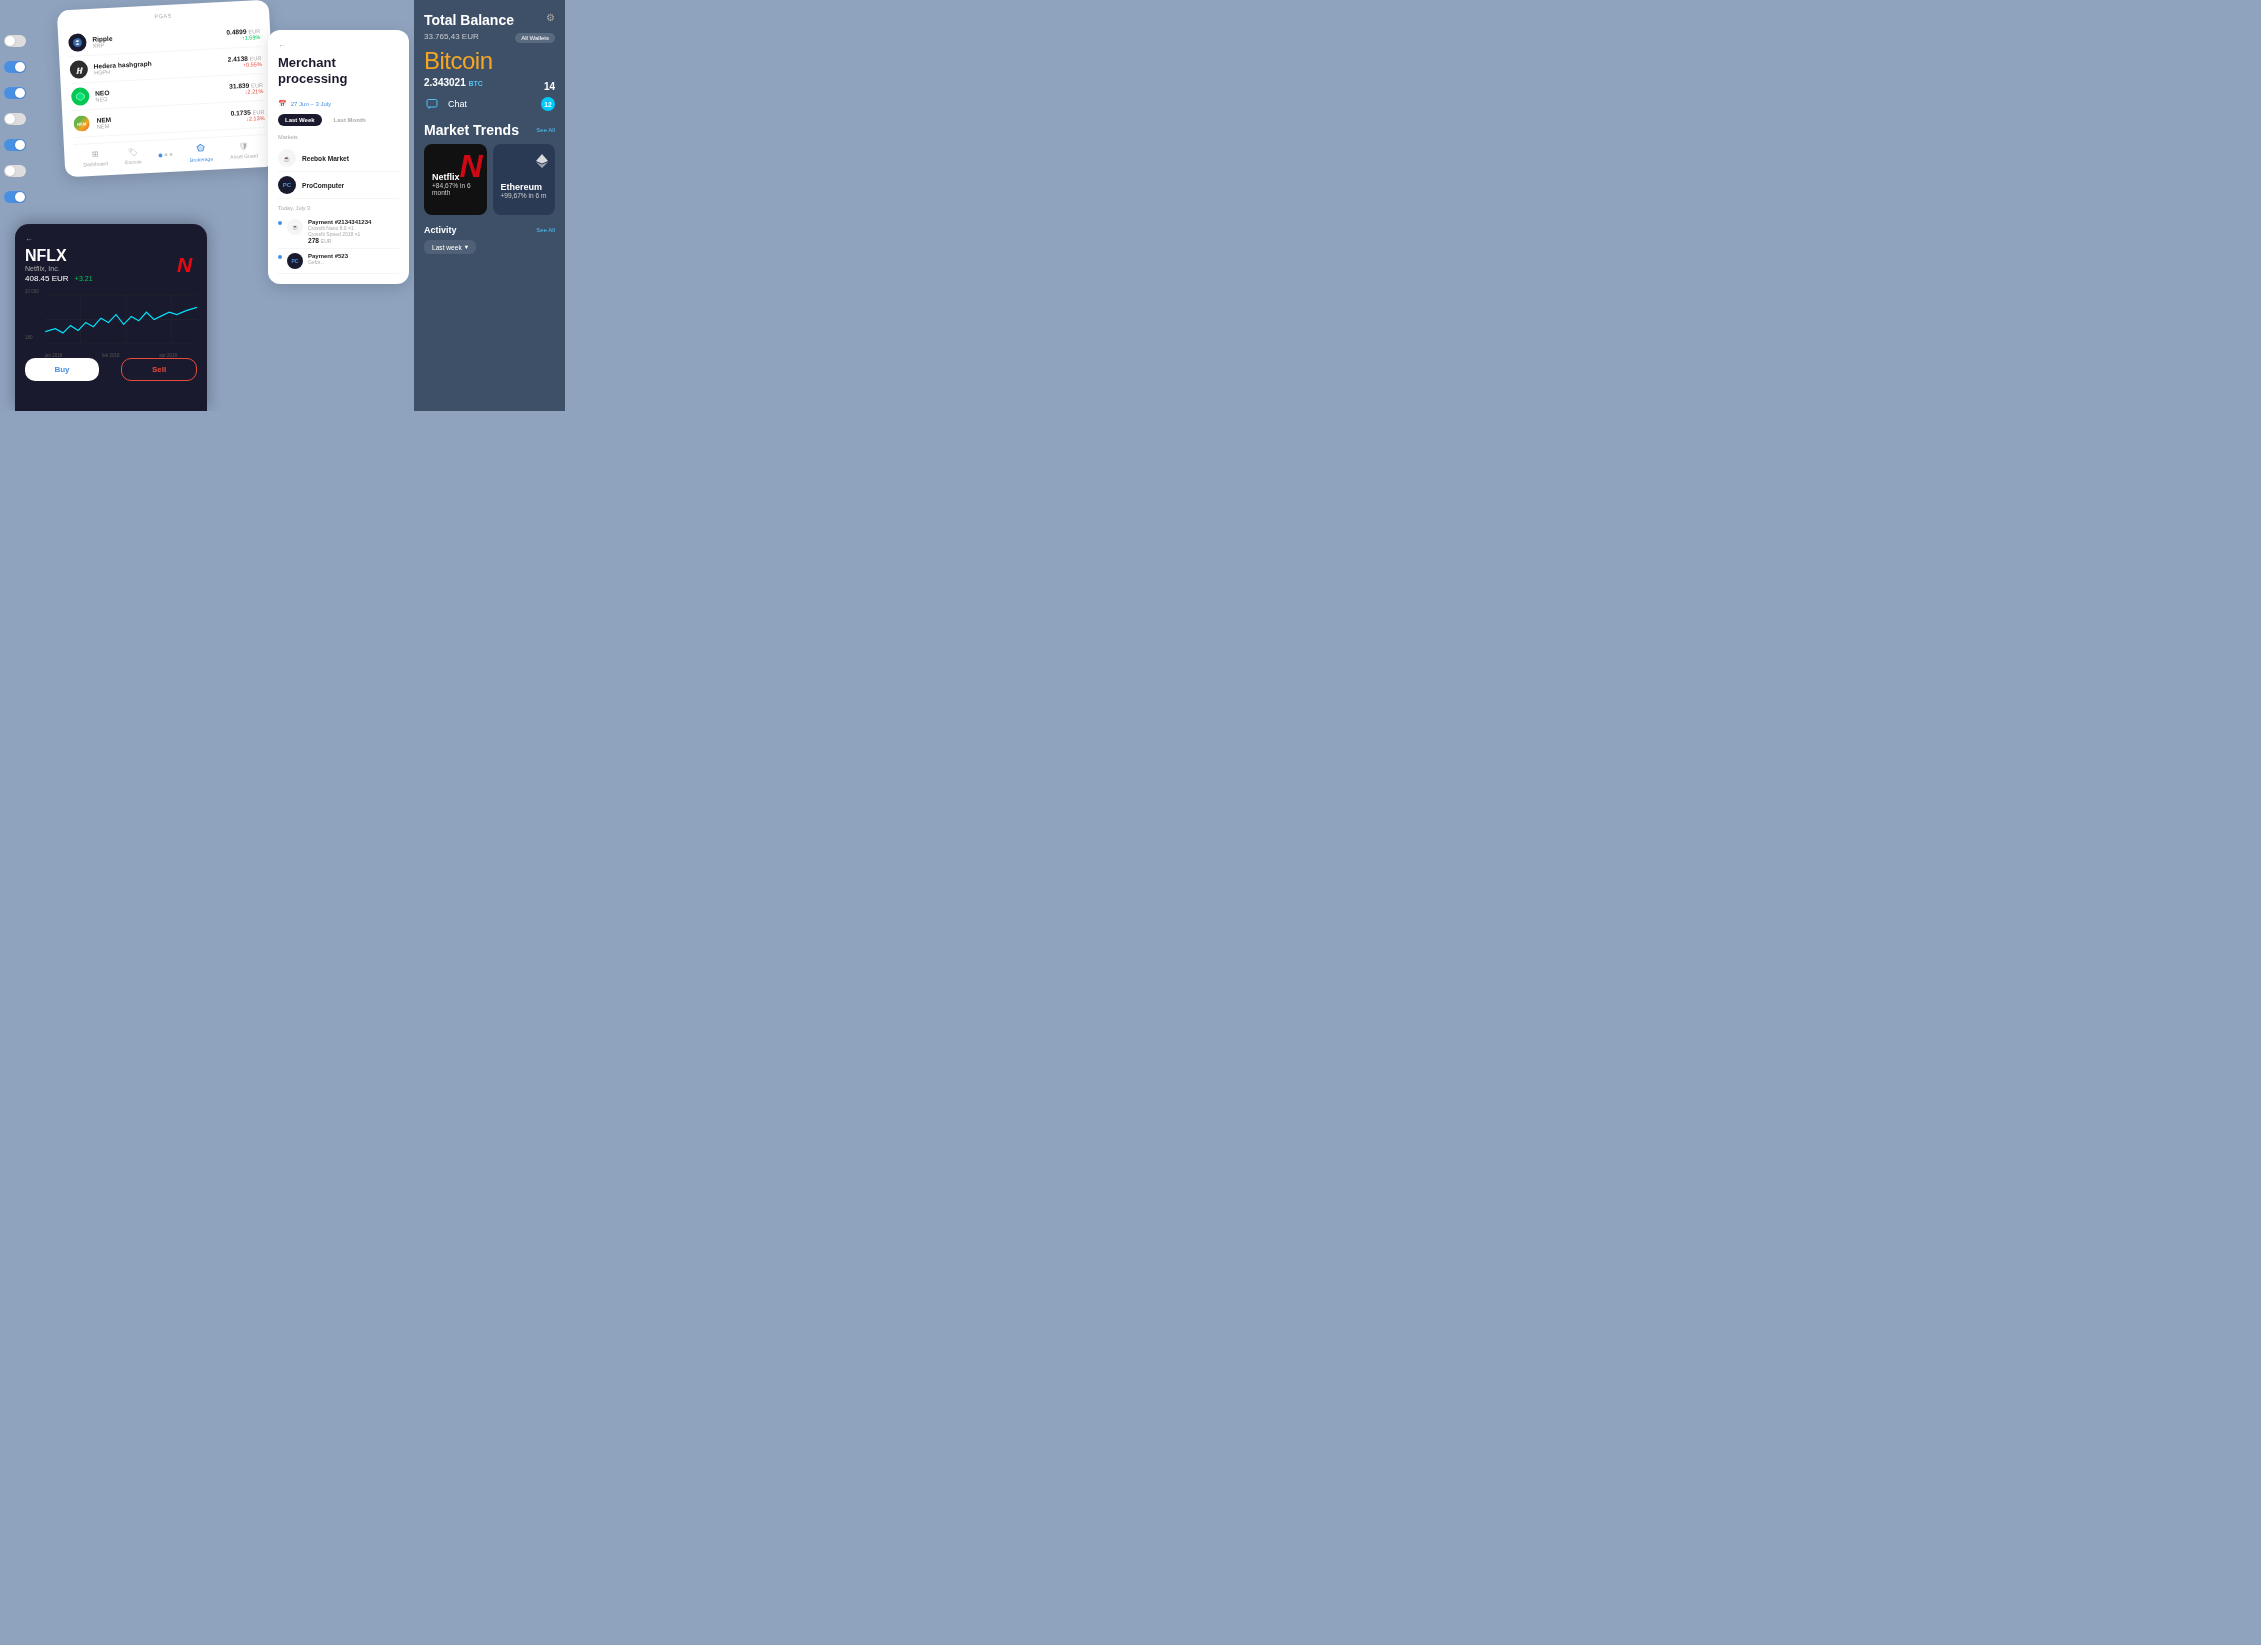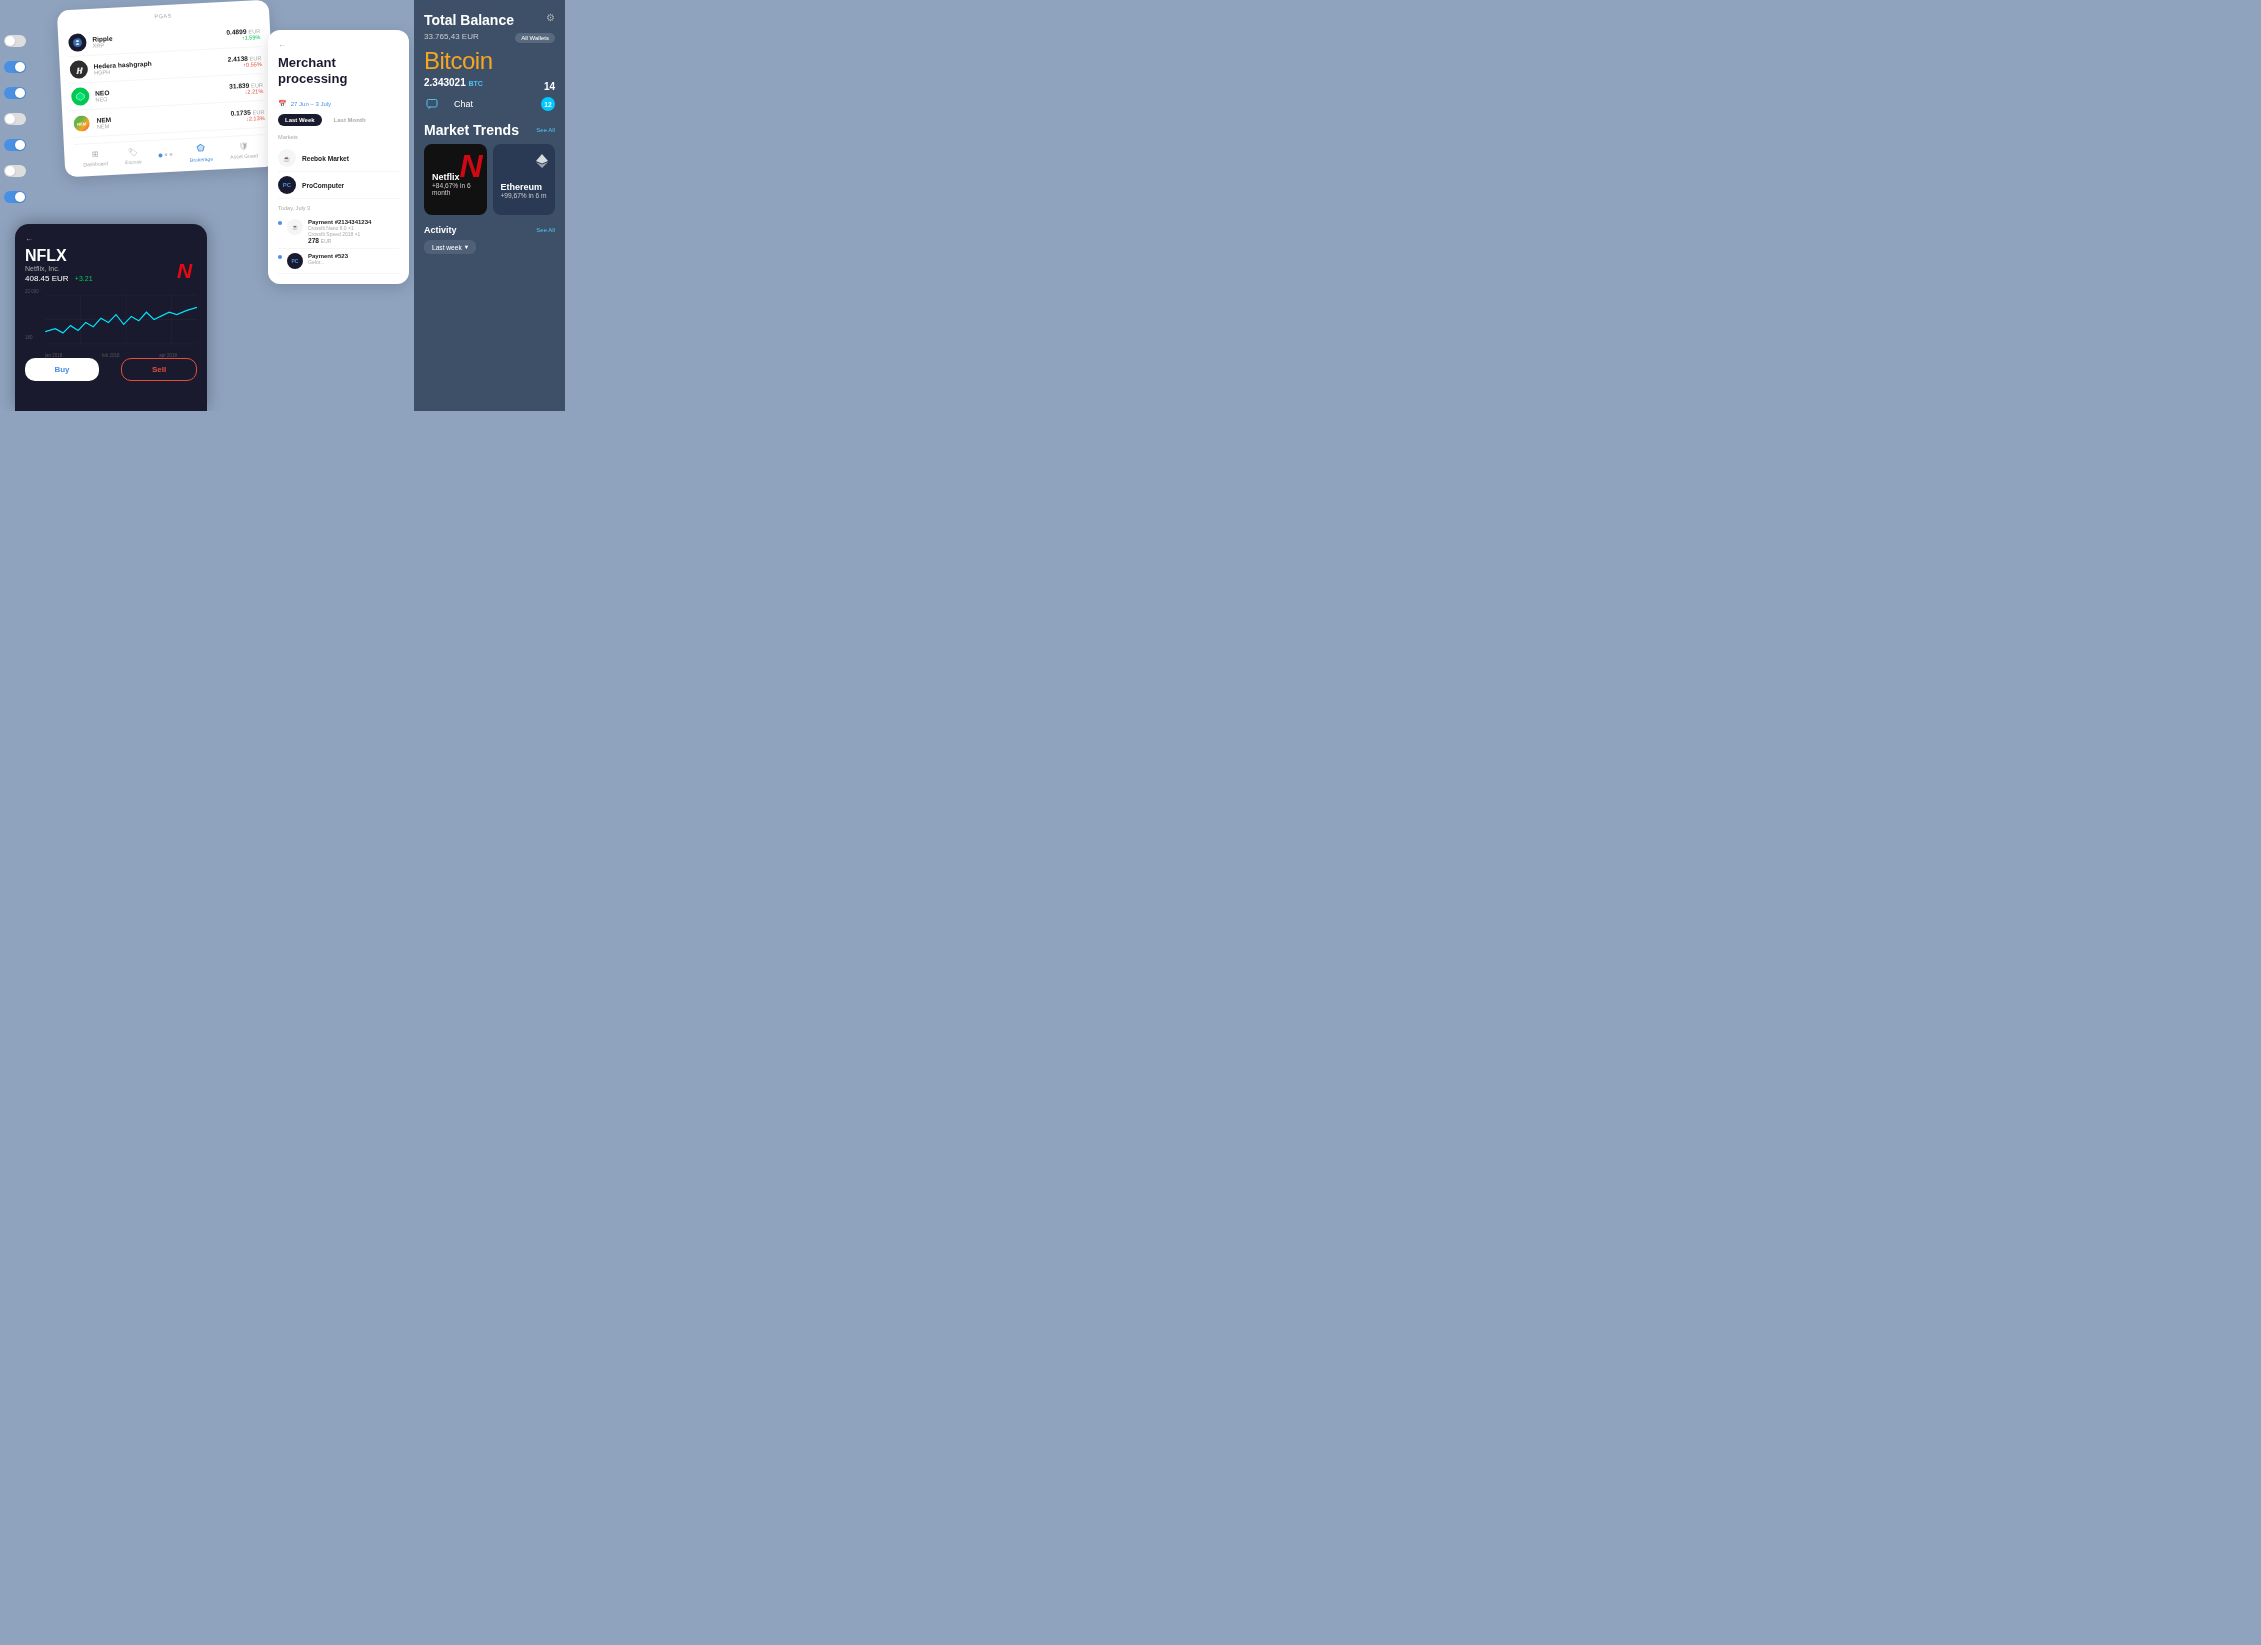--- a/index.html
+++ b/index.html
@@ -109,21 +109,21 @@
       left: 15px;
       width: 192px;
       height: 187px;
       background: #1a1a2e;
       border-radius: 14px 14px 0 0;
       padding: 10px;
       color: #fff;
       box-shadow: 0 -2px 16px rgba(0,0,0,0.3);
     }
     .stock-back { font-size: 8px; color: #aaa; margin-bottom: 4px; cursor: pointer; }
-    .stock-header { display: flex; align-items: flex-end; justify-content: space-between; }
+    .stock-header { display: flex; align-items: center; justify-content: space-between; }
     .stock-ticker { font-size: 16px; font-weight: 800; color: #fff; }
     .stock-name { font-size: 7px; color: #aaa; }
     .stock-logo {
       width: 25px; height: 25px;
       display: flex; align-items: center; justify-content: center;
     }
     .netflix-n {
       font-size: 21px; font-weight: 900;
       color: #e50914;
       font-style: italic;
@@ -247,21 +247,21 @@
       overflow: hidden;
       height: 28px;
     }
     .btc-amount {
       font-size: 10px; font-weight: 700; color: #fff; margin-bottom: 8px;
     }
     .btc-amount .btc-unit { font-size: 7px; color: #4fc3f7; }
     .rp-number-right { font-size: 10px; font-weight: 700; color: #fff; }
 
     .chat-row {
-      display: flex; align-items: center; gap: 14px;
+      display: flex; align-items: center; gap: 8px;
       margin-bottom: 10px;
     }
     .chat-icon-wrap {
       width: 16px; height: 16px;
       display: flex; align-items: center; justify-content: center;
     }
     .chat-label { font-size: 9px; color: #fff; font-weight: 500; flex: 1; }
     .chat-badge {
       background: #00c9ff; color: #fff;
       border-radius: 50%; width: 14px; height: 14px;

